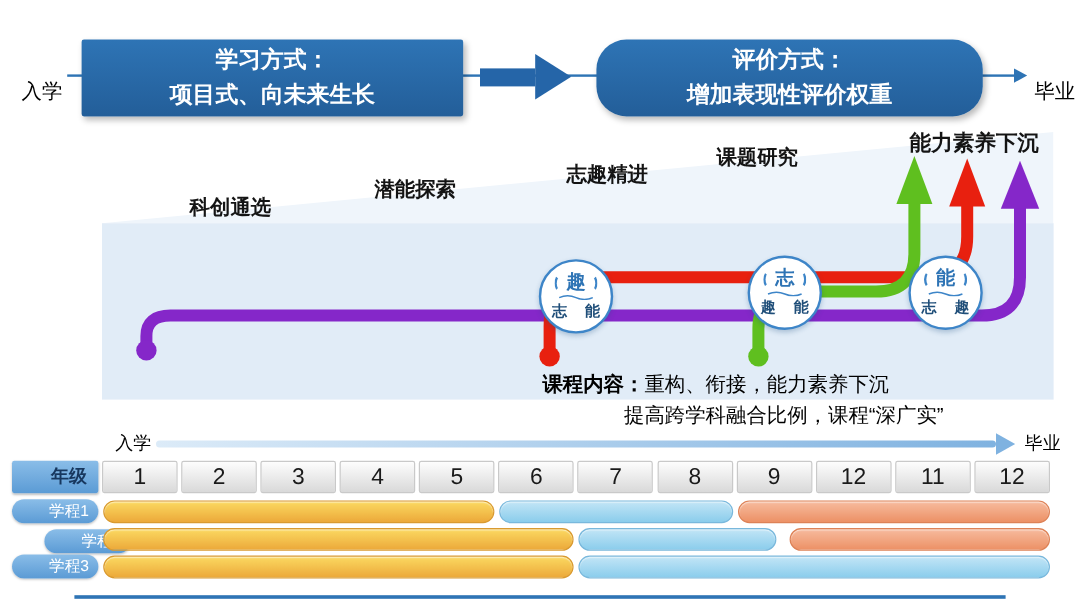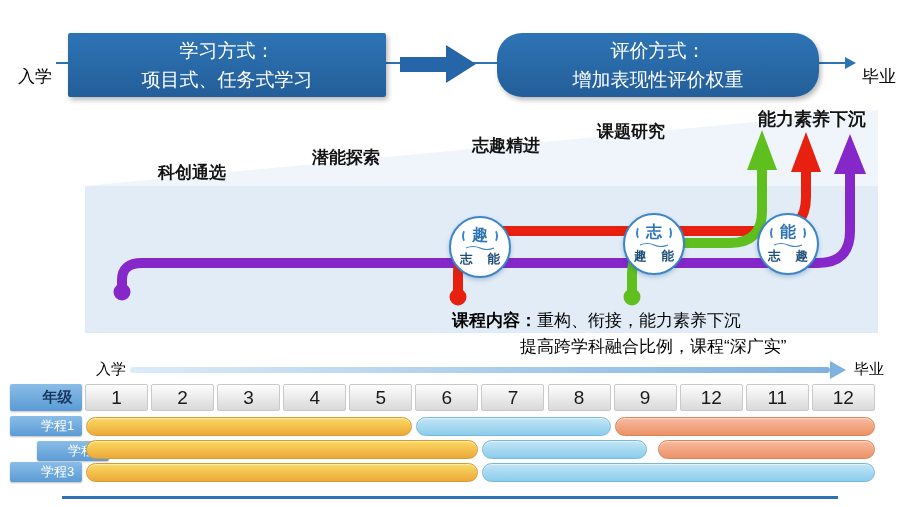--- a/index.html
+++ b/index.html
@@ -7,21 +7,21 @@
   .canvas { position:relative; width:902px; height:507px; background:#fff; overflow:hidden; }
 
   
   .endpoint-label { position:absolute; font-size:17px; color:#000; }
   .flow-line { position:absolute; height:2px; background:var(--line-blue); }
   .flow-arrowhead { position:absolute; width:0; height:0;
     border-left:11px solid var(--line-blue); border-top:6px solid transparent; border-bottom:6px solid transparent; }
   .flow-box { position:absolute; display:flex; flex-direction:column; justify-content:center; align-items:center;
     color:#fff; font-size:19px; line-height:1.55; text-align:center;
     background:linear-gradient(180deg,var(--box-blue) 0%,var(--box-blue-dark) 100%);
-    border-radius:2px; box-shadow:2px 3px 5px rgba(0,0,0,.28); }
+    border-radius:2px; box-shadow:2px 3px 5px rgba(0,0,0,.28);font-weight:bold; }
   .block-arrow-rect { position:absolute; background:var(--arrow-blue); }
   .block-arrow-head { position:absolute; width:0; height:0;
     border-left:30px solid var(--arrow-blue); border-top:19px solid transparent; border-bottom:19px solid transparent; }
 
   
   .wedge { position:absolute; background:var(--wedge-blue); clip-path:polygon(100% 0,100% 100%,0 100%); }
   .band  { position:absolute; background:var(--band-blue); }
   .stage-label { position:absolute; font-weight:700; font-size:17px; color:#141414; white-space:nowrap; }
   svg.lines { position:absolute; left:0; top:0; }
   .pl { fill:none; stroke-width:10; stroke-linecap:round; }
@@ -48,21 +48,21 @@
   .tl-head { position:absolute; width:0; height:0;
     border-left:16px solid var(--timeline-blue); border-top:9px solid transparent; border-bottom:9px solid transparent; }
 
   
   .grade-row, .program-row { position:absolute; left:0; width:902px; }
   .hdr-cell { position:absolute; left:10px; width:72px;
     background:linear-gradient(180deg,var(--header-blue-1),var(--header-blue-2));
     border-radius:2px; display:flex; align-items:center; justify-content:center;
     box-shadow:0 1px 2px rgba(0,0,0,.25);padding-left:23px; }
   .grade-hdr { height:27px; font-weight:700; font-size:15px; color:#17375e; }
-  .prog-hdr { height:20px; font-size:13px; color:#fff; }
+  .prog-hdr { height:20px; font-size:13px; color:#fff;border-radius:10px; }
   .grade-cell { position:absolute; top:0; width:63px; height:27px;
     background:linear-gradient(180deg,#fdfdfd,#d9d9d9); border:1px solid #c9c9c9; border-radius:2px;
     display:flex; align-items:center; justify-content:center; font-size:19px; color:#1a1a1a; }
   .bar { position:absolute; top:0.5px; height:19px; border-radius:9.5px;
     box-shadow:inset 0 1px 1px rgba(255,255,255,.55); }
   .bar-yellow { background:linear-gradient(180deg,var(--bar-yellow-1),var(--bar-yellow-2)); border:1px solid #d99a30; }
   .bar-blue   { background:linear-gradient(180deg,var(--bar-blue-1),var(--bar-blue-2));   border:1px solid #79b8dc; }
   .bar-salmon { background:linear-gradient(180deg,var(--bar-salmon-1),var(--bar-salmon-2)); border:1px solid #dd8257; }
 
   .bottom-rule { position:absolute; background:var(--line-blue); }
@@ -72,21 +72,21 @@
 
 <div class="canvas">
 
   <div class="endpoint-label" style="left:18px;top:65px;">入学</div>
   <div class="flow-line" style="left:56px;top:62px;width:790px;"></div>
   <div class="flow-arrowhead" style="left:845px;top:57px;"></div>
   <div class="endpoint-label" style="left:862px;top:65px;">毕业</div>
 
   <div class="flow-box" style="left:68px;top:33px;width:318px;height:64px;">
     <div>学习方式：</div>
-    <div>项目式、任务式学习</div>
+    <div>项目式、向未来生长</div>
   </div>
 
   <div class="block-arrow-rect" style="left:400px;top:57px;width:46px;height:15px;"></div>
   <div class="block-arrow-head" style="left:446px;top:45px;"></div>
 
   <div class="flow-box" style="left:497px;top:33px;width:322px;height:64px;border-radius:25px;">
     <div>评价方式：</div>
     <div>增加表现性评价权重</div>
   </div>
 

